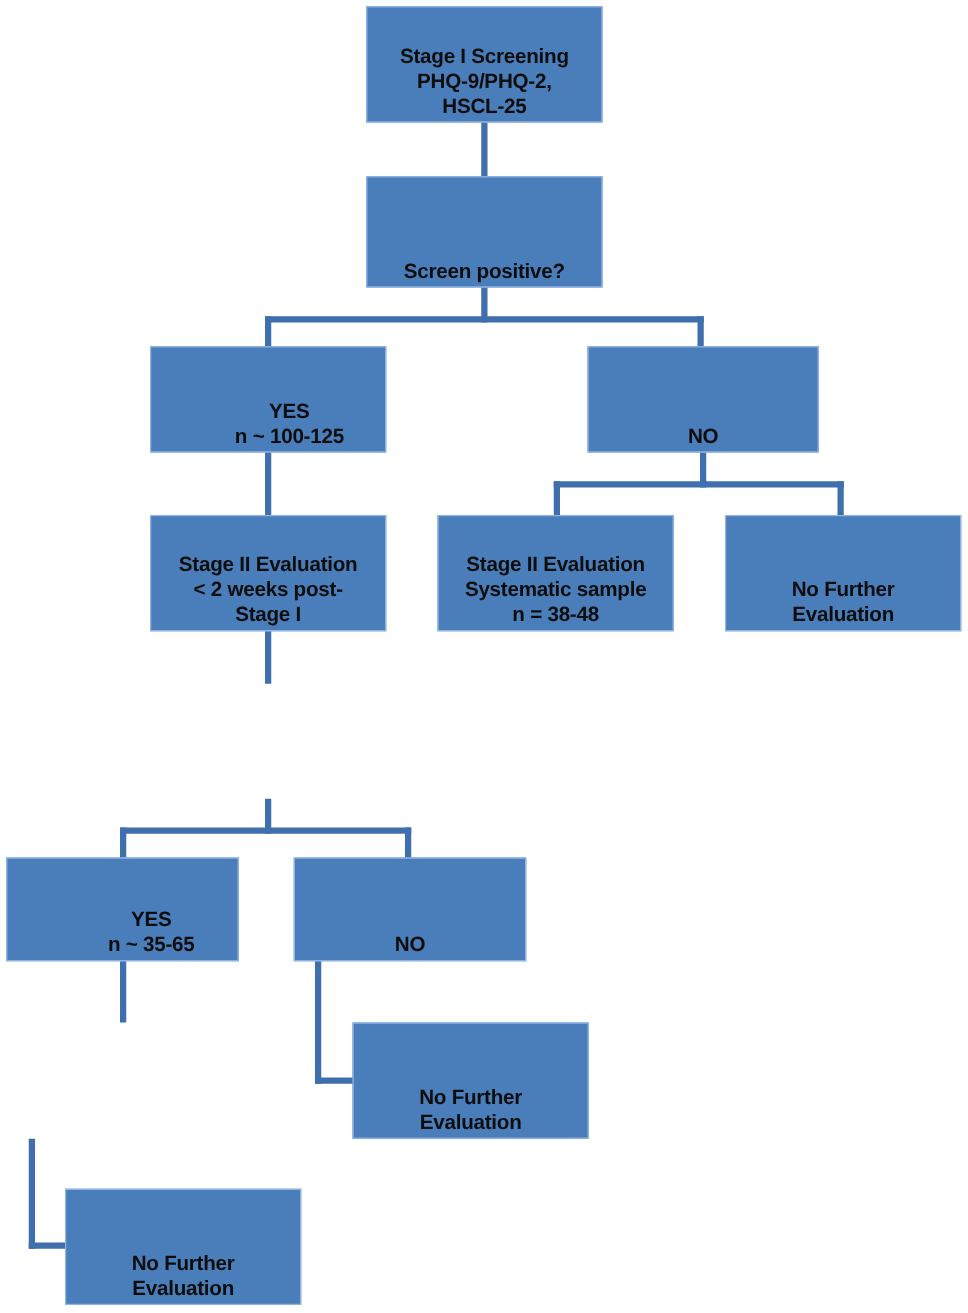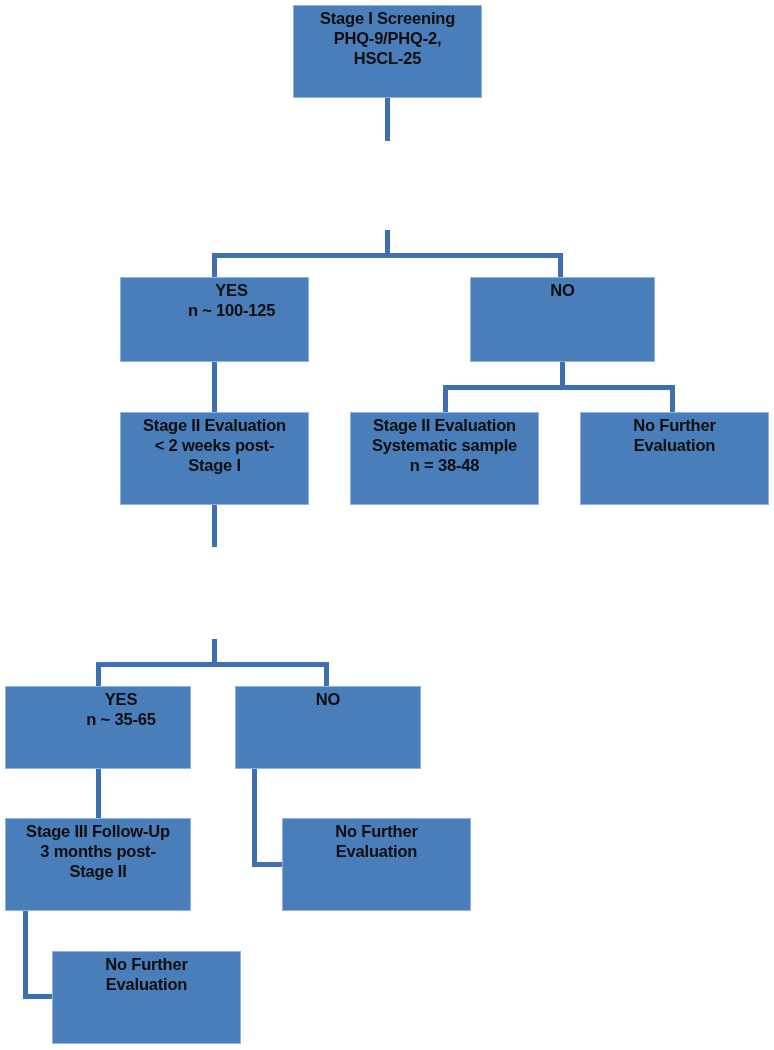--- a/index.html
+++ b/index.html
@@ -16,21 +16,21 @@
     height: 1050px;
     background: #ffffff;
     overflow: hidden;
   }
   .node {
     position: absolute;
     background: #4a7ebb;
     border: 1px solid #8eb4e3;
     box-sizing: border-box;
     display: flex;
-    align-items: flex-start;
+    align-items: flex-end;
     justify-content: center;
     text-align: center;
     color: #0d0d0d;
     font-weight: bold;
     font-size: 16.5px;
     line-height: 1.22;
     letter-spacing: -0.2px;
     padding: 2px 6px;
   }
   .node .txt {
@@ -84,20 +84,23 @@
 
   <div class="conn vline" style="left:23px; top:911px; height:88px;"></div>
   <div class="conn hline" style="left:23px; top:994px; width:32px;"></div>
 
   <div class="node" style="left:293px; top:5px; width:189px; height:93px;">
     <span class="txt">Stage I Screening
 PHQ-9/PHQ-2,
 HSCL-25</span>
   </div>
 
+  <div class="node" style="left:293px; top:141px; width:189px; height:89px;">
+    <span class="txt">Screen positive?</span>
+  </div>
 
   <div class="node shift-right" style="left:120px; top:277px; width:189px; height:85px;">
     <span class="txt">YES
 n ~ 100-125</span>
   </div>
 
   <div class="node" style="left:470px; top:277px; width:185px; height:85px;">
     <span class="txt">NO</span>
   </div>
 
@@ -121,25 +124,20 @@
 
   <div class="node shift-right2" style="left:5px; top:686px; width:186px; height:83px;">
     <span class="txt">YES
 n ~ 35-65</span>
   </div>
 
   <div class="node" style="left:235px; top:686px; width:186px; height:83px;">
     <span class="txt">NO</span>
   </div>
 
-  <div class="node" style="left:5px; top:818px; width:186px; height:93px;">
-    <span class="txt">Stage III Follow-Up
-3 months post-
-Stage II</span>
-  </div>
 
   <div class="node" style="left:282px; top:818px; width:189px; height:93px;">
     <span class="txt">No Further
 Evaluation</span>
   </div>
 
   <div class="node" style="left:52px; top:951px; width:189px; height:93px;">
     <span class="txt">No Further
 Evaluation</span>
   </div>

